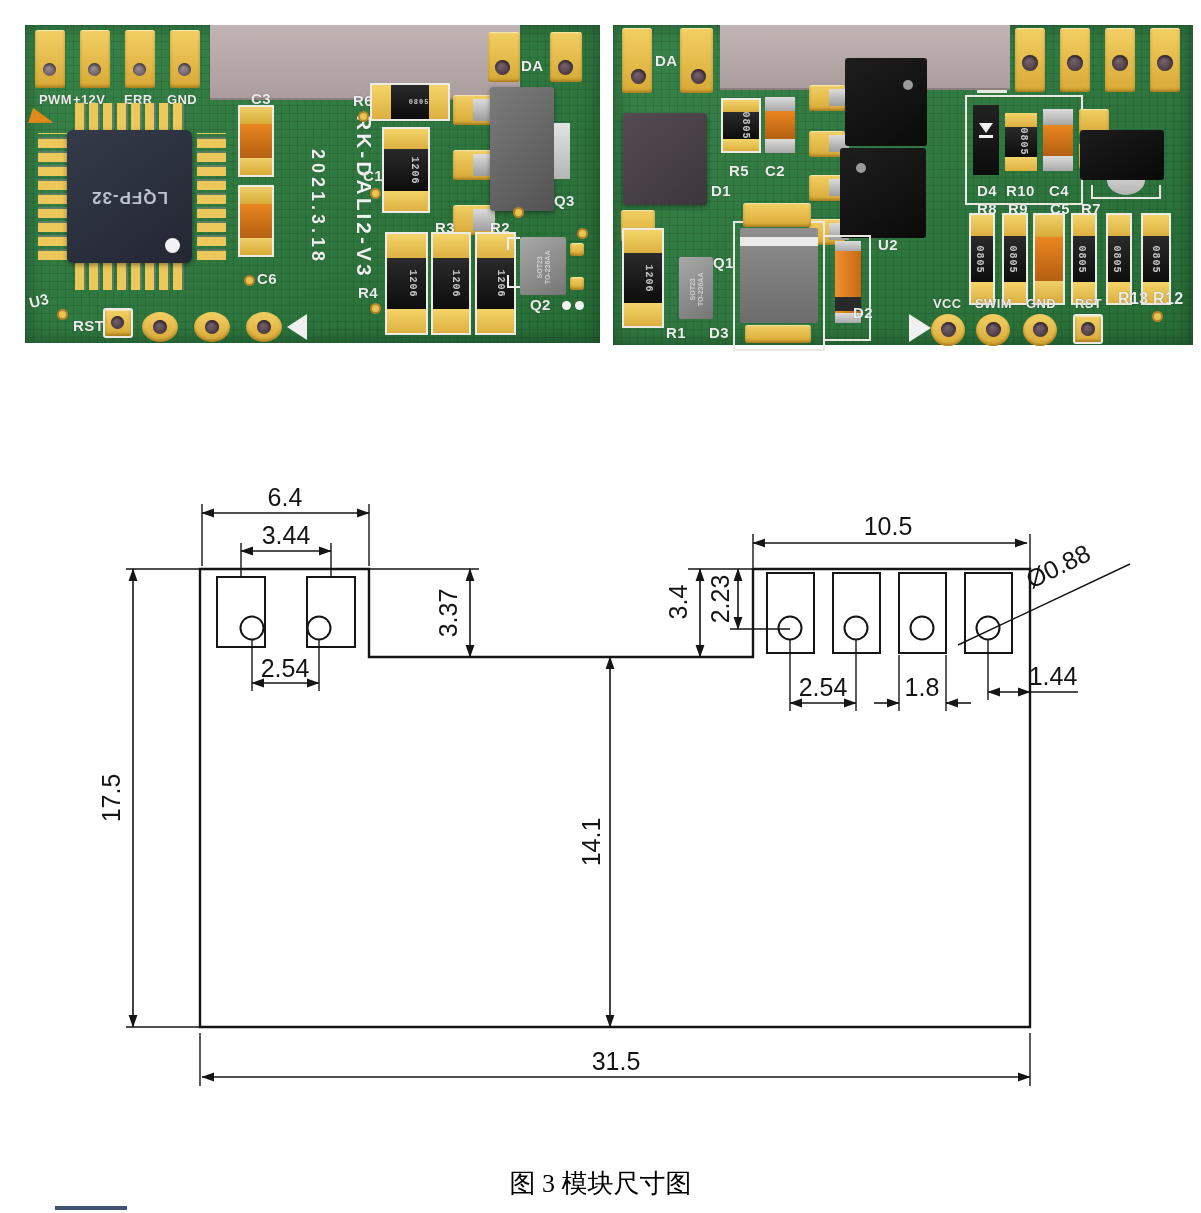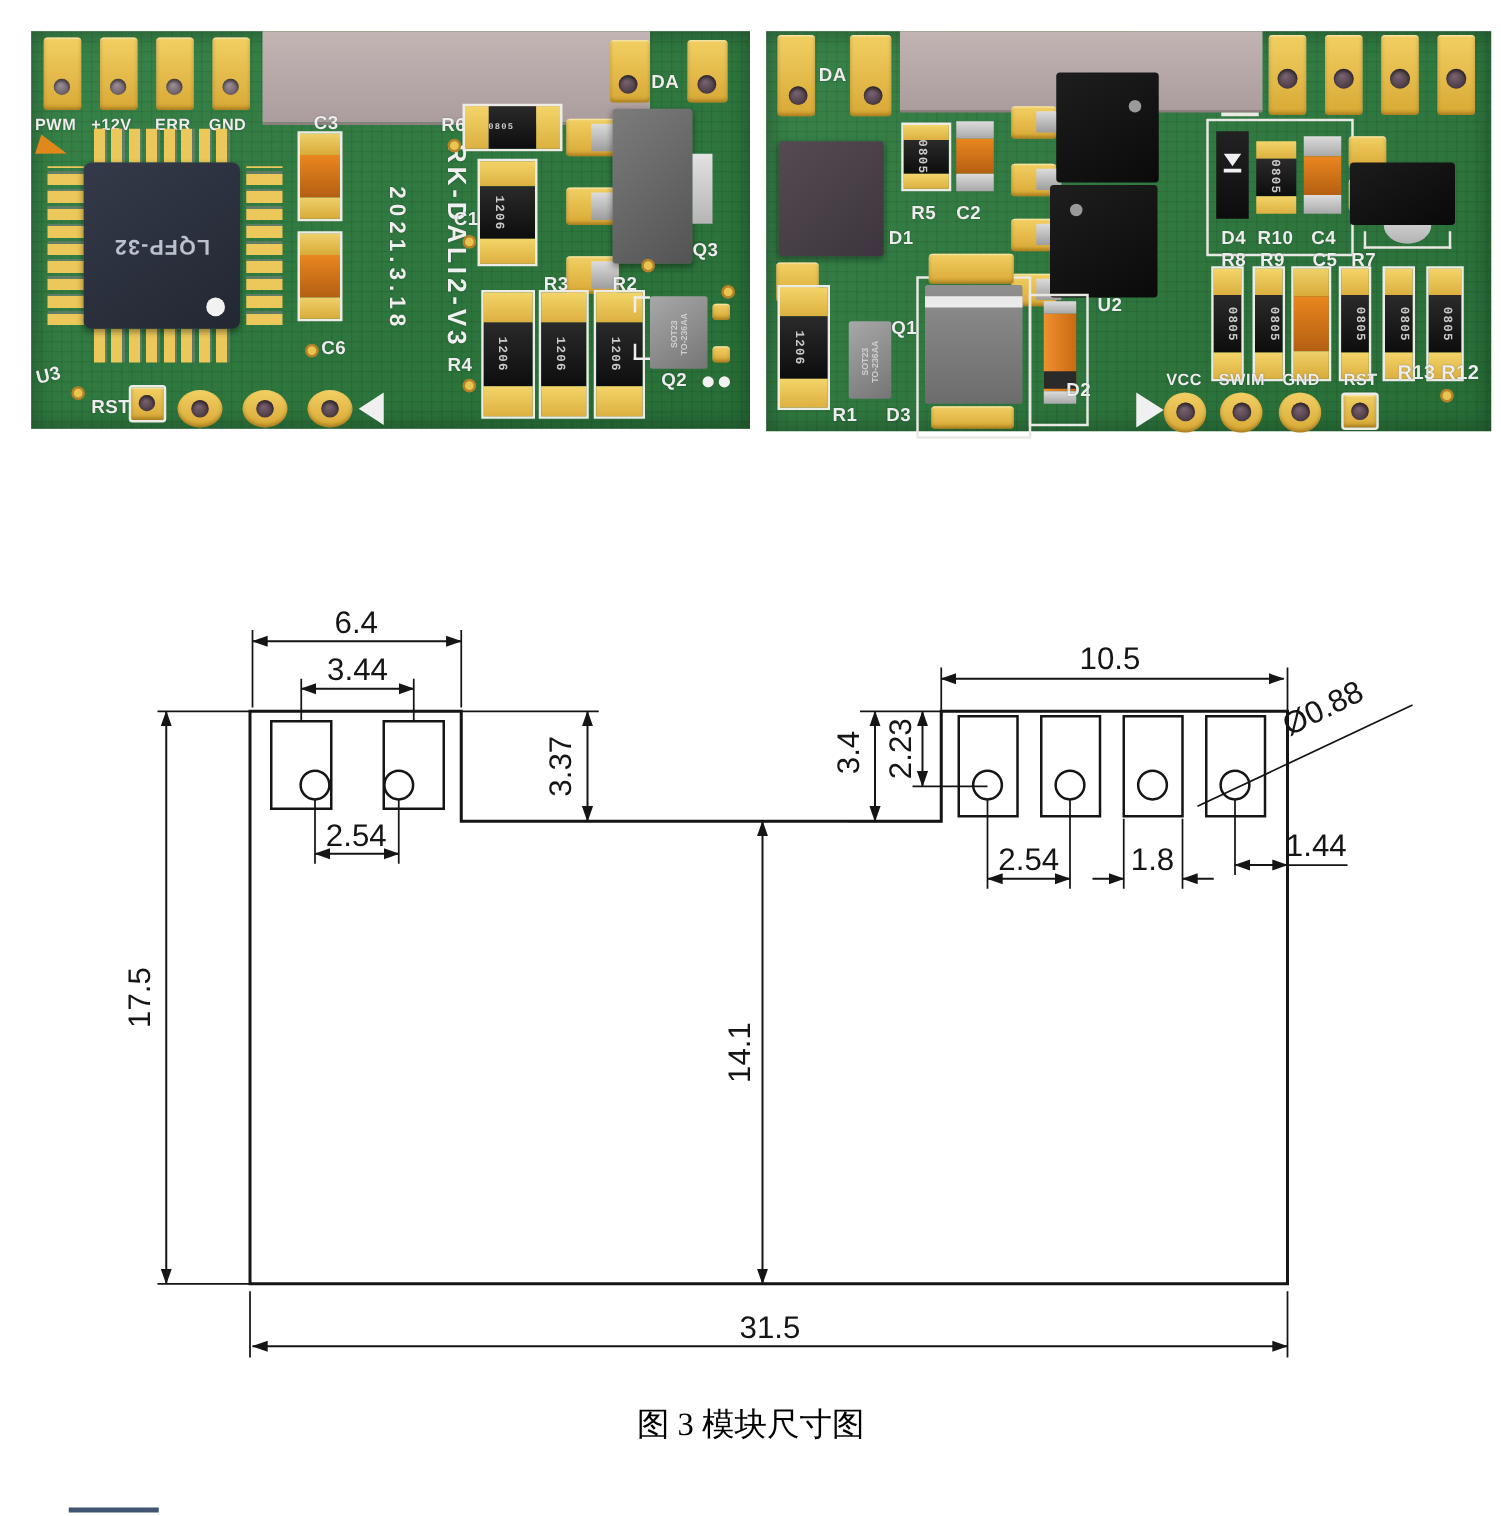--- a/index.html
+++ b/index.html
@@ -24,21 +24,21 @@
   .lbl{position:absolute;color:#ededed;font:700 15px/1 "Liberation Sans",sans-serif;
        letter-spacing:.4px;white-space:nowrap;text-shadow:0 0 1px rgba(0,0,0,.5);}
   .sm{font-size:13px;}
   .vtext{position:absolute;color:#f0f0f0;font:700 21px/1 "Liberation Sans",sans-serif;
          transform-origin:left top;transform:rotate(90deg);white-space:nowrap;letter-spacing:3px;
          text-shadow:0 0 1px rgba(0,0,0,.5);}
   .res{position:absolute;border:2px solid #ecebe6;display:flex;flex-direction:column;
        box-sizing:border-box;}
   .res .g{flex:1;background:linear-gradient(#f4d469,#dcb040);}
   .res .b{flex:2.1;background:linear-gradient(#2a2a2a,#0d0d0d);display:flex;align-items:center;
-          justify-content:flex-start;overflow:hidden;}
+          justify-content:flex-end;overflow:hidden;}
   .res .b span{color:#c9c9c9;font:600 10px "Liberation Mono",monospace;transform:rotate(90deg);
                letter-spacing:1px;}
   .res.h{flex-direction:row;}
   .res.h .b span{transform:none;font-size:7px;}
   .capc{position:absolute;border:2px solid #ecebe6;display:flex;flex-direction:column;
         box-sizing:border-box;}
   .capc .e{flex:1;background:linear-gradient(#efd06a,#d8ab38);}
   .capc .s{flex:1;background:linear-gradient(#dcdcdc,#a8a8a8);}
   .capc .o{flex:2;background:linear-gradient(#e9861f,#b45f12);}
   .capc.noline{border-color:transparent;}
@@ -71,21 +71,21 @@
   <div class="board" style="left:25px;top:25px;width:575px;height:318px;">
 
     <i class="pad" style="left:10px;top:5px;width:30px;height:58px;"></i>
     <i class="pad" style="left:55px;top:5px;width:30px;height:58px;"></i>
     <i class="pad" style="left:100px;top:5px;width:30px;height:58px;"></i>
     <i class="pad" style="left:145px;top:5px;width:30px;height:58px;"></i>
     <i class="hole" style="left:18px;top:38px;width:13px;height:13px;"></i>
     <i class="hole" style="left:63px;top:38px;width:13px;height:13px;"></i>
     <i class="hole" style="left:108px;top:38px;width:13px;height:13px;"></i>
     <i class="hole" style="left:153px;top:38px;width:13px;height:13px;"></i>
-    <span class="lbl sm" style="left:3px;top:68px;">PWM</span>
+    <span class="lbl sm" style="left:14px;top:68px;">PWM</span>
     <span class="lbl sm" style="left:48px;top:68px;">+12V</span>
     <span class="lbl sm" style="left:99px;top:68px;">ERR</span>
     <span class="lbl sm" style="left:142px;top:68px;">GND</span>
 
     <i class="abs" style="left:185px;top:0;width:310px;height:73px;background:linear-gradient(#c3b4b4,#ab9c9d);border-bottom:2px solid #8d7f80;"></i>
 
     <i class="pad" style="left:463px;top:7px;width:32px;height:50px;"></i>
     <i class="pad" style="left:525px;top:7px;width:32px;height:50px;"></i>
     <i class="hole dk" style="left:470px;top:35px;width:15px;height:15px;"></i>
     <i class="hole dk" style="left:533px;top:35px;width:15px;height:15px;"></i>
@@ -178,21 +178,21 @@
 
     <i class="via" style="left:552px;top:203px;"></i>
     <i class="abs" style="left:482px;top:212px;width:11px;height:11px;border-left:2px solid #eee;border-top:2px solid #eee;"></i>
     <i class="abs" style="left:482px;top:250px;width:11px;height:11px;border-left:2px solid #eee;border-bottom:2px solid #eee;"></i>
     <div class="sot" style="left:495px;top:212px;width:46px;height:58px;">
       <span class="micro" style="left:8px;top:22px;">SOT23
 TO-236AA</span>
     </div>
     <i class="pad" style="left:545px;top:218px;width:14px;height:13px;"></i>
     <i class="pad" style="left:545px;top:252px;width:14px;height:13px;"></i>
-    <span class="lbl" style="left:504px;top:272px;">Q2</span>
+    <span class="lbl" style="left:492px;top:272px;padding-left:13px;">Q2</span>
     <i class="dot" style="left:537px;top:276px;width:9px;height:9px;"></i>
     <i class="dot" style="left:550px;top:276px;width:9px;height:9px;"></i>
 
     <span class="lbl" style="left:4px;top:268px;transform:rotate(-14deg);">U3</span>
     <i class="via" style="left:32px;top:284px;"></i>
     <span class="lbl" style="left:48px;top:293px;">RST</span>
     <i class="pad" style="left:78px;top:283px;width:30px;height:30px;border:2px solid #ecebe6;box-sizing:border-box;"></i>
     <i class="hole dk" style="left:86px;top:291px;width:13px;height:13px;"></i>
     <i class="oval" style="left:117px;top:287px;width:36px;height:30px;"></i>
     <i class="oval" style="left:169px;top:287px;width:36px;height:30px;"></i>
@@ -455,16 +455,16 @@
       <text x="888" y="535">10.5</text>
       <text x="687" y="602" transform="rotate(-90 687 602)">3.4</text>
       <text x="729" y="599" transform="rotate(-90 729 599)">2.23</text>
       <text x="1062" y="574" transform="rotate(-26 1062 574)">Ø0.88</text>
       <text x="823" y="696">2.54</text>
       <text x="922" y="696">1.8</text>
       <text x="1053" y="685">1.44</text>
     </g>
   </svg>
 
-  <div class="caption" style="left:0;top:1122px;width:1201px;font-size:26px;">图 3  模块尺寸图</div>
+  <div class="caption" style="left:0;top:1166px;width:1201px;font-size:26px;">图 3  模块尺寸图</div>
   <i class="abs" style="left:55px;top:1206px;width:72px;height:4px;background:#3f5573;"></i>
 
 </div>
 
 </body></html>

